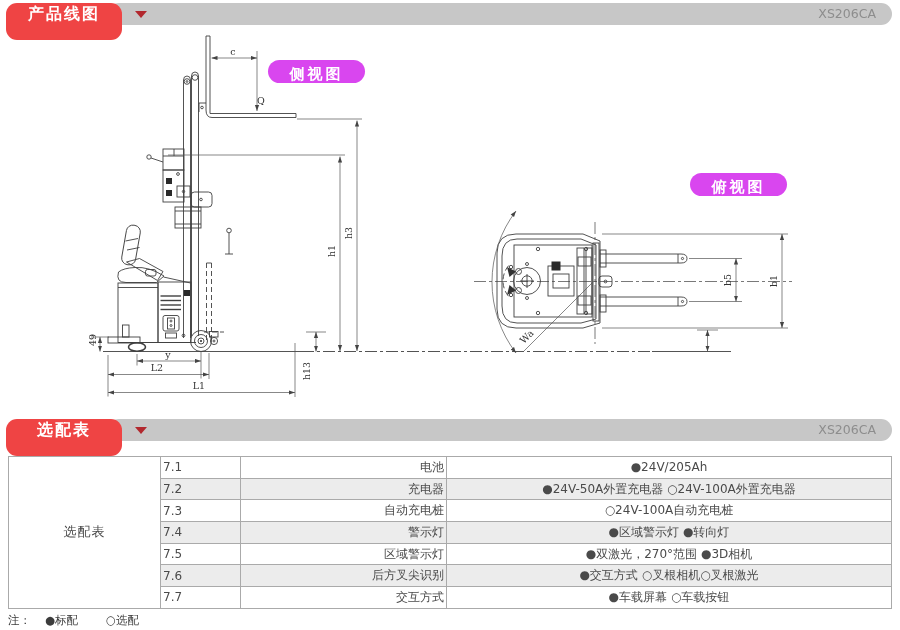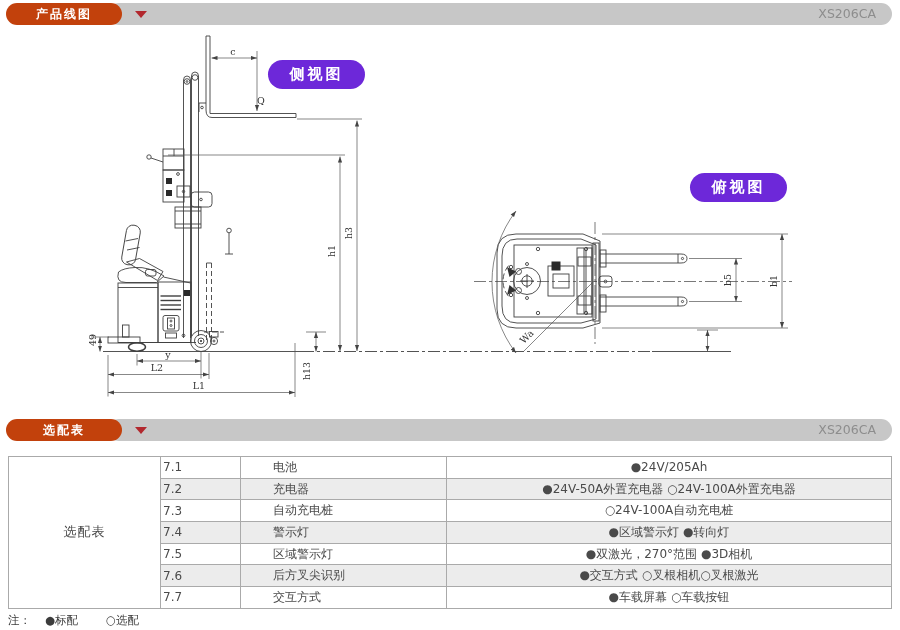--- a/index.html
+++ b/index.html
@@ -4,40 +4,40 @@
 <style>
   html,body{margin:0;padding:0;}
   body{
     width:900px;height:630px;position:relative;overflow:hidden;
     background:#ffffff;
     font-family:"DejaVu Sans","Liberation Sans",sans-serif;
   }
   
   .section-bar{position:absolute;left:6px;right:8px;height:22px;}
   .bar-gray{position:absolute;left:102px;right:0;top:0;height:22px;background:#c7c7c7;border-radius:11px;}
-  .bar-red{position:absolute;left:0;top:0;width:116px;height:22px;background:#c2410c;border-radius:11px;
-           color:#fff;font-size:12px;font-weight:bold;letter-spacing:2px;text-align:center;line-height:22px;}
+  .bar-red{position:absolute;left:0;top:0;width:116px;height:37px;background:#ef4444;border-radius:11px;
+           color:#fff;font-size:16px;font-weight:bold;letter-spacing:2px;text-align:center;line-height:22px;}
   .bar-tri{position:absolute;left:129px;top:8px;width:0;height:0;
            border-left:6px solid transparent;border-right:6px solid transparent;border-top:7px solid #b2282e;}
   .bar-model{position:absolute;right:16px;top:0;height:14px;line-height:22px;color:#8d8d8d;font-size:12.5px;}
   
-  .view-pill{position:absolute;height:29px;width:97px;background:#6d28d9;border-radius:15px;
+  .view-pill{position:absolute;height:23px;width:97px;background:#d946ef;border-radius:15px;
              color:#fff;font-size:15px;font-weight:bold;letter-spacing:3px;text-align:center;line-height:29px;}
   #pill-side{left:268px;top:60px;}
   #pill-top{left:690px;top:173px;}
   
   #drawings{position:absolute;left:0;top:0;width:900px;height:630px;}
   
   .opt-table{position:absolute;left:8px;top:456px;width:884px;border-collapse:collapse;table-layout:fixed;
              font-size:12px;color:#4a4a4a;}
   .opt-table td{border:1px solid #aaaaaa;height:20.7px;padding:0 2px;background:#ffffff;}
   .opt-table tr:nth-child(even) td{background:#ececec;}
   .opt-table td.rowhead{background:#ffffff;text-align:center;font-size:13px;letter-spacing:1px;}
   .opt-table td.num{text-align:left;}
-  .opt-table td.nm{text-align:left;padding-left:32px;}
+  .opt-table td.nm{text-align:right;padding-left:32px;}
   .opt-table td.val{text-align:center;}
   
   .footnote{position:absolute;left:8px;top:613px;font-size:11.5px;color:#3c3c3c;}
   .footnote .fn-prefix{margin-right:14px;}
   .footnote .fn-item{margin-right:28px;}
   
   .dim{font-family:"DejaVu Serif","Liberation Serif",serif;font-size:9.5px;fill:#333;stroke:none;}
 </style>
 </head>
 <body>

